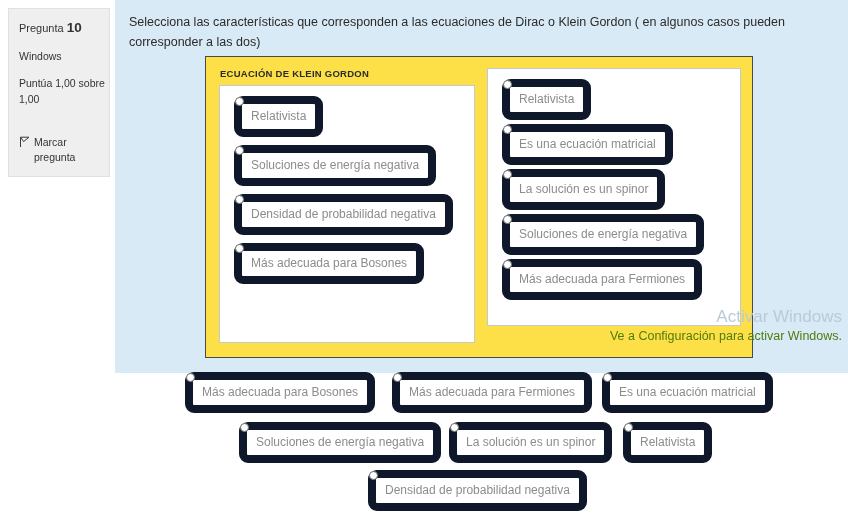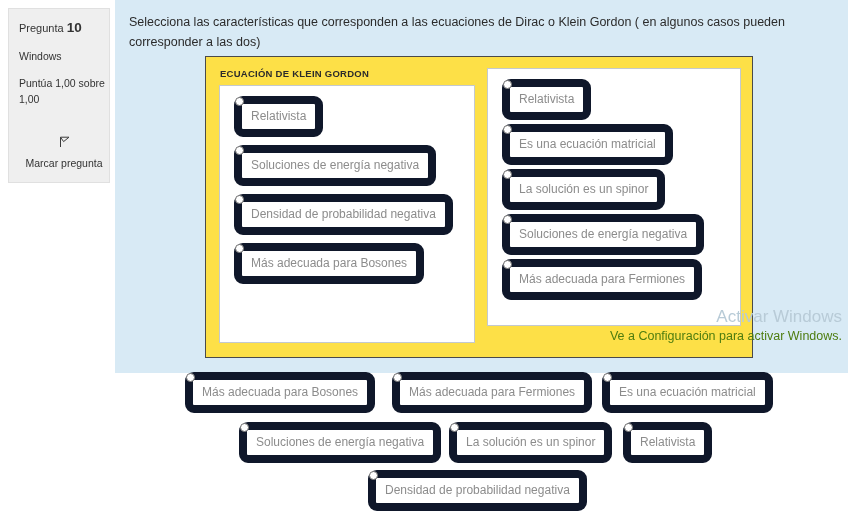--- a/index.html
+++ b/index.html
@@ -20,21 +20,21 @@
     box-sizing:border-box;
     padding:9px 0 10px 10px;
     color:#333333;
     font-size:10.5px;
     line-height:1.55;
   }
   .qinfo .q-title{font-size:11px;color:#333;margin-bottom:9px;}
   .qinfo .q-title b{font-size:13.5px;font-weight:bold;}
   .qinfo .q-state{margin-bottom:11px;font-size:10.5px;}
   .qinfo .q-grade{margin-bottom:27px;font-size:10.5px;}
-  .qinfo .q-flag{display:flex;align-items:center;gap:4px;font-size:10.5px;cursor:pointer;flex-direction:column;}
+  .qinfo .q-flag{display:flex;align-items:flex-start;gap:4px;font-size:10.5px;cursor:pointer;}
   .qinfo .q-flag .flag-ico{flex:0 0 auto;margin-top:1px;}
   .qinfo .q-flag .flag-txt{line-height:1.5;}
 
   
   .content{
     position:absolute;left:115px;top:0;width:733px;height:373px;
     background:#d8eaf5;
     box-sizing:border-box;
   }
   .prompt{

